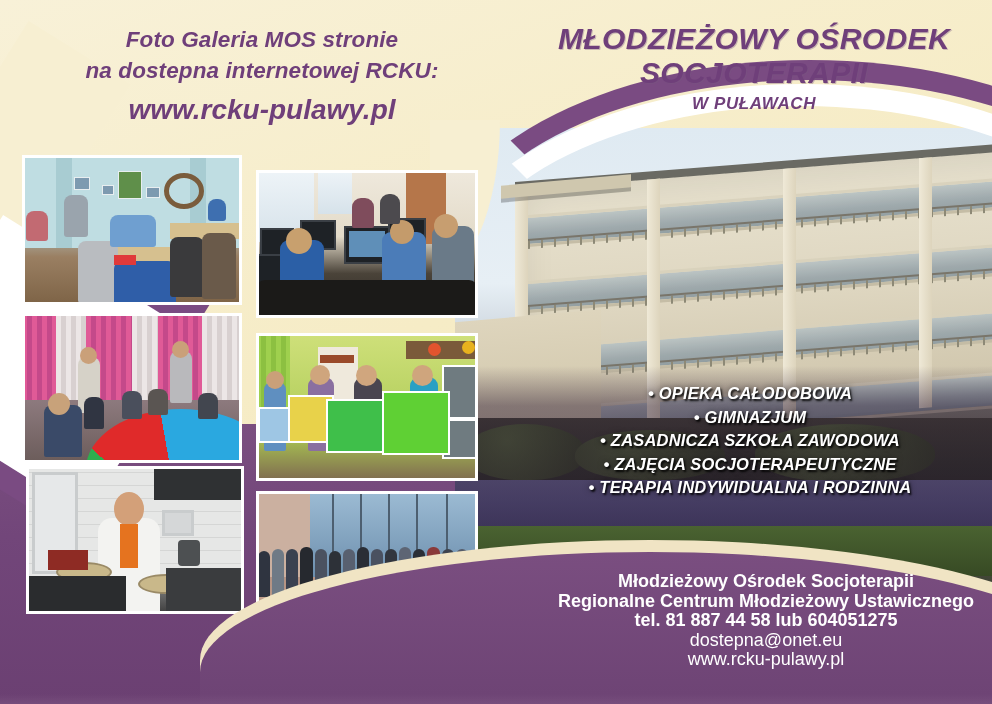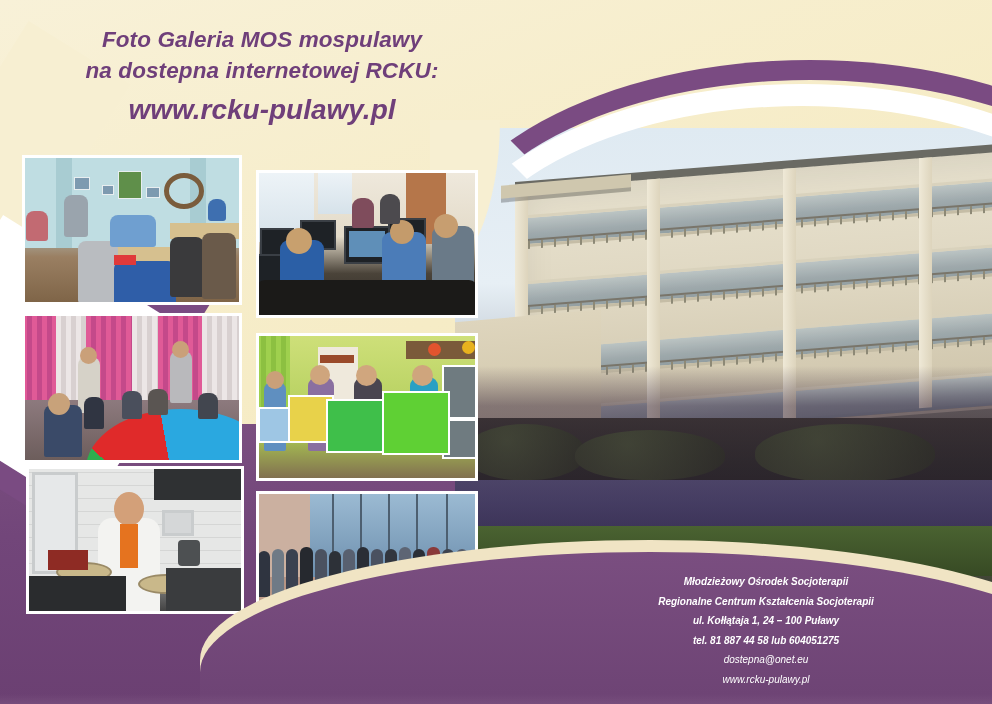--- a/index.html
+++ b/index.html
@@ -177,21 +177,21 @@
   .bullets .b{
     font-size:16.5px;line-height:23.5px;letter-spacing:.2px;white-space:nowrap;
     text-shadow:1.5px 1.5px 2px rgba(0,0,0,.85),0 0 6px rgba(0,0,0,.6);
   }
 
   
   .contact{
     position:absolute;left:540px;top:572px;width:452px;
     text-align:center;color:#ffffff;
   }
-  .contact .c{font-size:10px;line-height:19.5px;font-style:italic;}
+  .contact .c{font-size:18px;line-height:19.5px;}
   .contact .c.bold{font-weight:bold;}
 
   
   .ph{position:absolute;overflow:hidden;background:#ccc;}
   .ph .inner{position:absolute;inset:0;}
 
   
   #ph1{left:22px;top:155px;width:220px;height:150px;}
   #ph1 .inner{background:linear-gradient(180deg,#cfe4e8 0%,#bcd9de 40%,#9a7f62 68%,#7d6346 100%);}
   .p1-wall{position:absolute;left:0;top:0;width:100%;height:62%;background:#bfdde2;}
@@ -438,29 +438,40 @@
       <div class="p6-person" style="left:200px;top:58px;width:12px;height:48px;background:#545c6a"></div>
     </div>
     <div class="ph-border"></div>
   </div>
 
   <div class="footer-curve"></div>
   <div class="footer-curve-purple"></div>
   <div class="bottom-fade"></div>
 
   <div class="left-head">
-    <div class="l1">Foto Galeria MOS mospulawy</div>
+    <div class="l1">Foto Galeria MOS stronie</div>
     <div class="l2">na dostepna  internetowej RCKU:</div>
     <div class="url">www.rcku-pulawy.pl</div>
   </div>
 
-
+  <div class="right-head">
+    <div class="r1">MŁODZIEŻOWY OŚRODEK</div>
+    <div class="r2">SOCJOTERAPII</div>
+    <div class="r3">W PUŁAWACH</div>
+  </div>
+
+  <div class="bullets">
+    <div class="b">• OPIEKA CAŁODOBOWA</div>
+    <div class="b">• GIMNAZJUM</div>
+    <div class="b">• ZASADNICZA SZKOŁA ZAWODOWA</div>
+    <div class="b">• ZAJĘCIA SOCJOTERAPEUTYCZNE</div>
+    <div class="b">• TERAPIA INDYWIDUALNA I RODZINNA</div>
+  </div>
 
   <div class="contact">
     <div class="c bold">Młodzieżowy Ośrodek Socjoterapii</div>
-    <div class="c bold">Regionalne Centrum Kształcenia Socjoterapii</div>
-    <div class="c bold">ul. Kołłątaja 1, 24 – 100 Puławy</div>
+    <div class="c bold">Regionalne Centrum Młodzieżowy Ustawicznego</div>
     <div class="c bold">tel. 81 887 44 58 lub 604051275</div>
     <div class="c">dostepna@onet.eu</div>
     <div class="c">www.rcku-pulawy.pl</div>
   </div>
 
 </div>
 
 </body></html>

